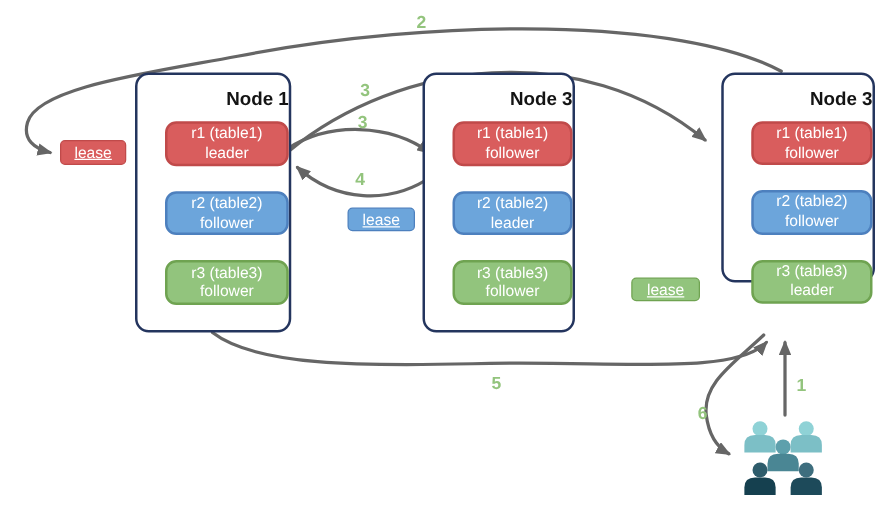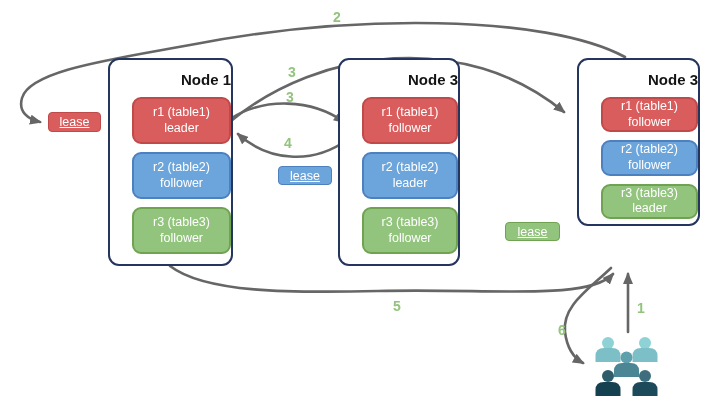--- a/index.html
+++ b/index.html
@@ -13,21 +13,21 @@
   .node{
     position:absolute;background:#fff;border:2px solid var(--node_border,#24355E);
     border-radius:11px;box-sizing:border-box;display:flex;flex-direction:column;
     align-items:flex-end;padding-top:9px;
   }
   #node1{left:108px;top:58px;width:125px;height:208px;}
   #node2{left:338px;top:58px;width:122px;height:208px;}
   #node3{left:577px;top:58px;width:123px;height:168px;}
   .node-title{font-weight:bold;font-size:15px;color:var(--node_title,#111);margin:2px 0 9px 0;}
   .replica{
-    width:calc(100% - 22px);height:47px;border-radius:9px;margin-bottom:8px;
+    width:calc(100% - 22px);height:47px;border-radius:9px;margin-bottom:20px;
     display:flex;flex-direction:column;align-items:center;justify-content:center;
     color:var(--box_text,#fff);font-size:12.5px;line-height:1.25;box-sizing:border-box;
     text-align:center;border:2px solid transparent;
   }
   .replica.red{background:var(--red_fill);border-color:var(--red_border);}
   .replica.blue{background:var(--blue_fill);border-color:var(--blue_border);}
   .replica.green{background:var(--green_fill);border-color:var(--green_border);}
 
   .lease{
     position:absolute;border-radius:4px;color:var(--box_text,#fff);font-size:12.5px;

